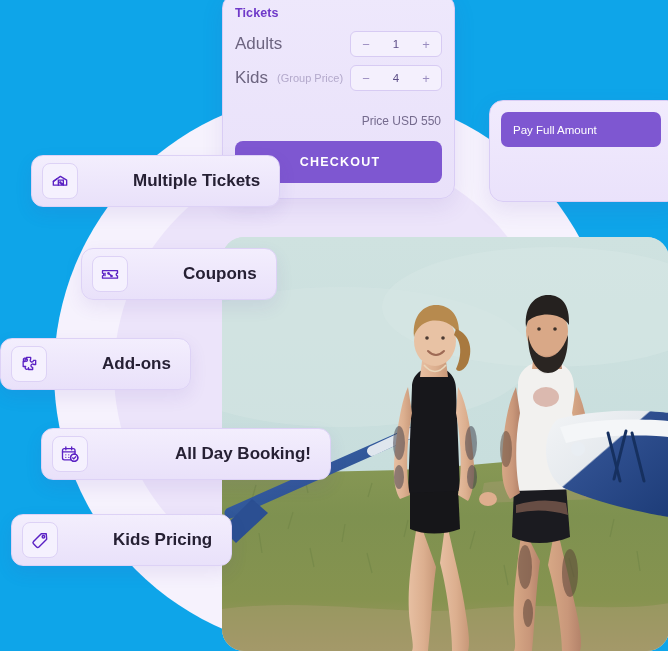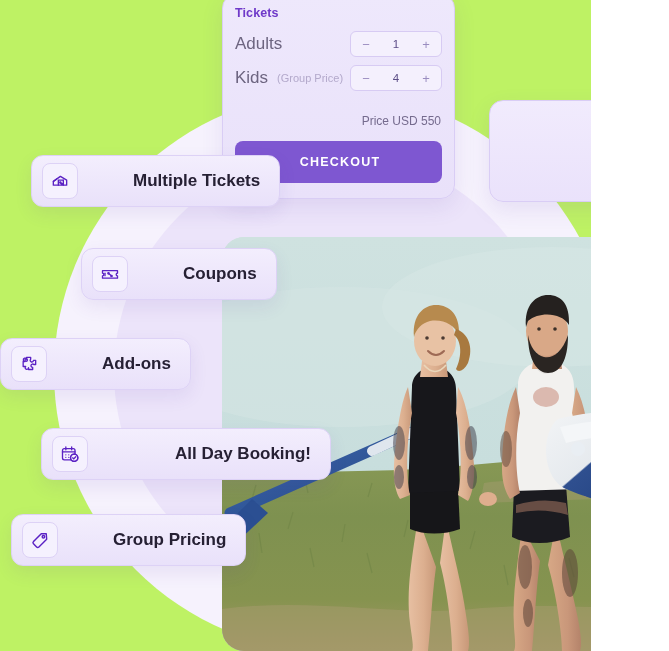--- a/index.html
+++ b/index.html
@@ -7,24 +7,24 @@
     padding: 0;
     background: #ffffff;
   }
   body {
     font-family: "Liberation Sans", sans-serif;
     -webkit-font-smoothing: antialiased;
   }
 
   #stage {
     position: relative;
-    width: 591px;
+    width: 668px;
     height: 651px;
     overflow: hidden;
-    background: #bef264;
+    background: #0ea5e9;
   }
 
   
   .ring {
     position: absolute;
     border-radius: 50%;
     pointer-events: none;
   }
   .ring-outer {
     left: 54px;
@@ -431,20 +431,21 @@
         <span class="step-btn">+</span>
       </div>
     </div>
 
     <div class="price-line">Price USD 550</div>
 
     <button class="checkout-btn">CHECKOUT</button>
   </div>
 
   <div class="card payment-card">
+    <button class="pay-full">Pay Full Amount</button>
   </div>
 
   <div class="pill pill-0">
     <span class="pill-icon">
       <svg width="20" height="20" viewBox="0 0 24 24" fill="none" stroke="#5b22c4" stroke-width="1.6" stroke-linecap="round" stroke-linejoin="round">
         <path d="M4 12.5 L12.5 6.5 L20 11 L20 17 L10 17 L4 17 Z"></path>
         <path d="M10 17 L10 11 L16 11"></path>
         <path d="M16 11 L16 17"></path>
         <path d="M12 13.5 l2.5 2.5"></path>
         <circle cx="12.4" cy="13.8" r="0.7"></circle>
@@ -497,16 +498,16 @@
     <span class="pill-label">All Day Booking!</span>
   </div>
 
   <div class="pill pill-4">
     <span class="pill-icon">
       <svg width="20" height="20" viewBox="0 0 24 24" fill="none" stroke="#5b22c4" stroke-width="1.7" stroke-linecap="round" stroke-linejoin="round">
         <path d="M19.5 4.5 L13.5 4.5 L4.2 13.8 a2 2 0 0 0 0 2.8 l3.7 3.7 a2 2 0 0 0 2.8 0 L20 11 Z"></path>
         <circle cx="16.1" cy="8" r="1.5"></circle>
       </svg>
     </span>
-    <span class="pill-label">Group Pricing</span>
+    <span class="pill-label">Kids Pricing</span>
   </div>
 
 </div>
 
 </body></html>

